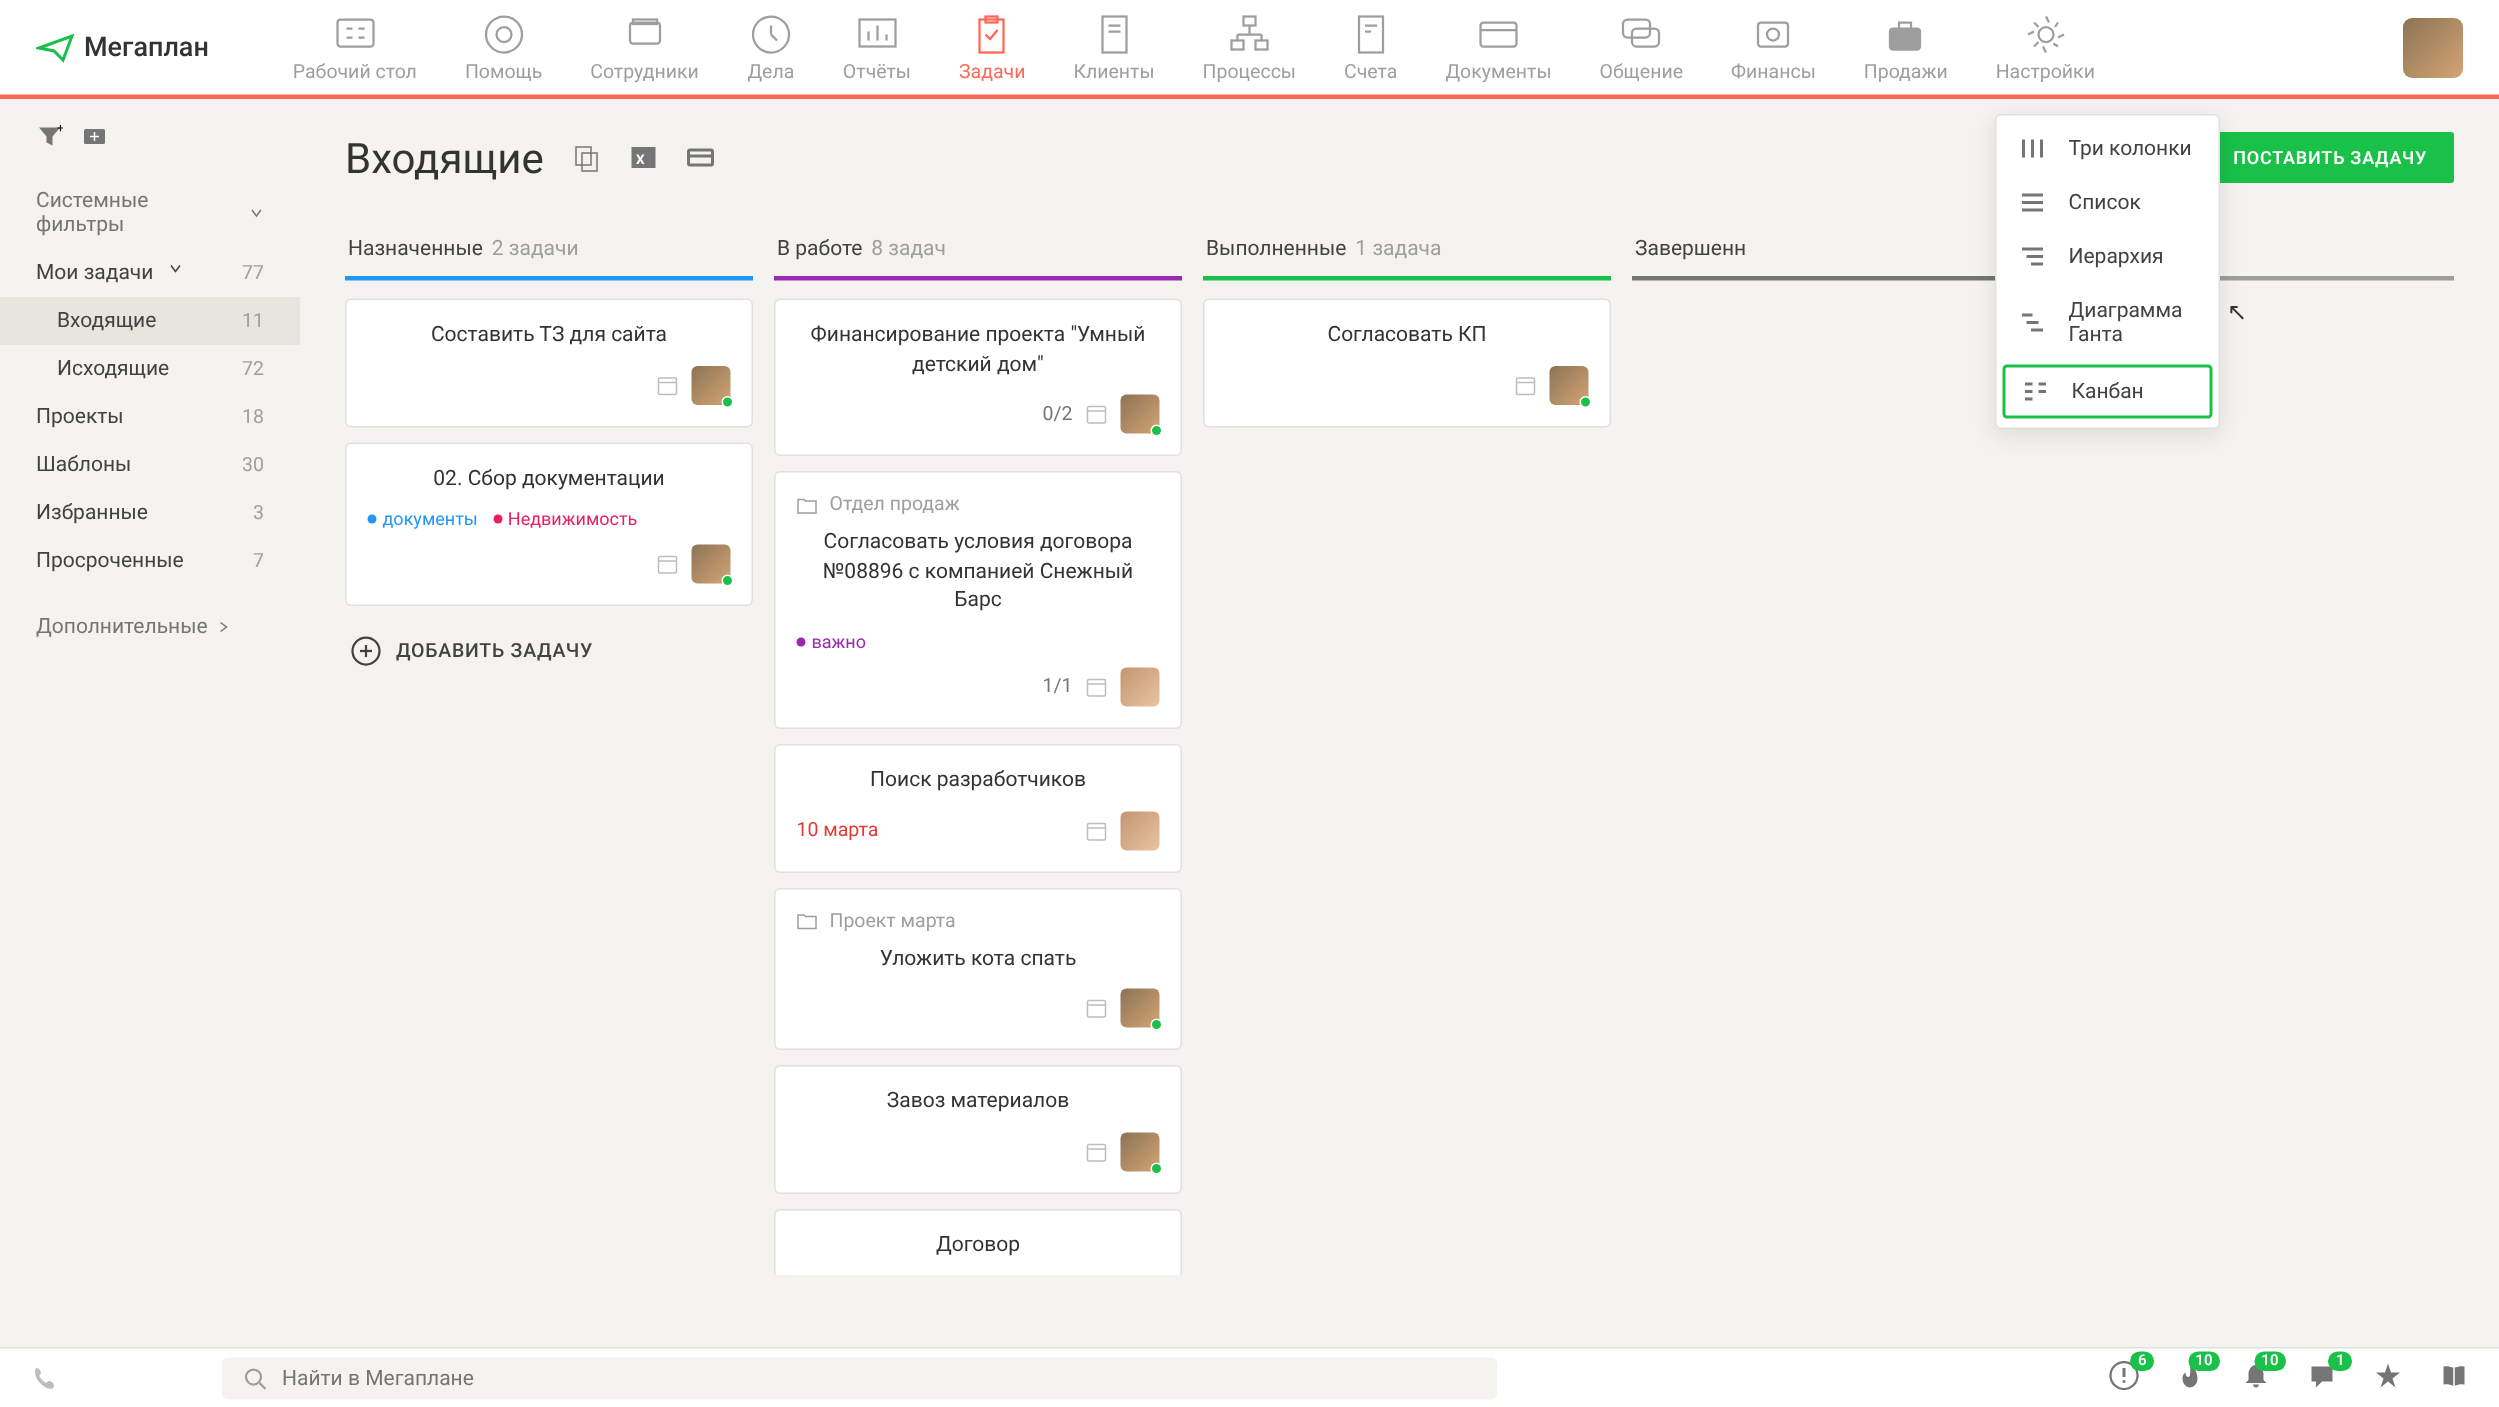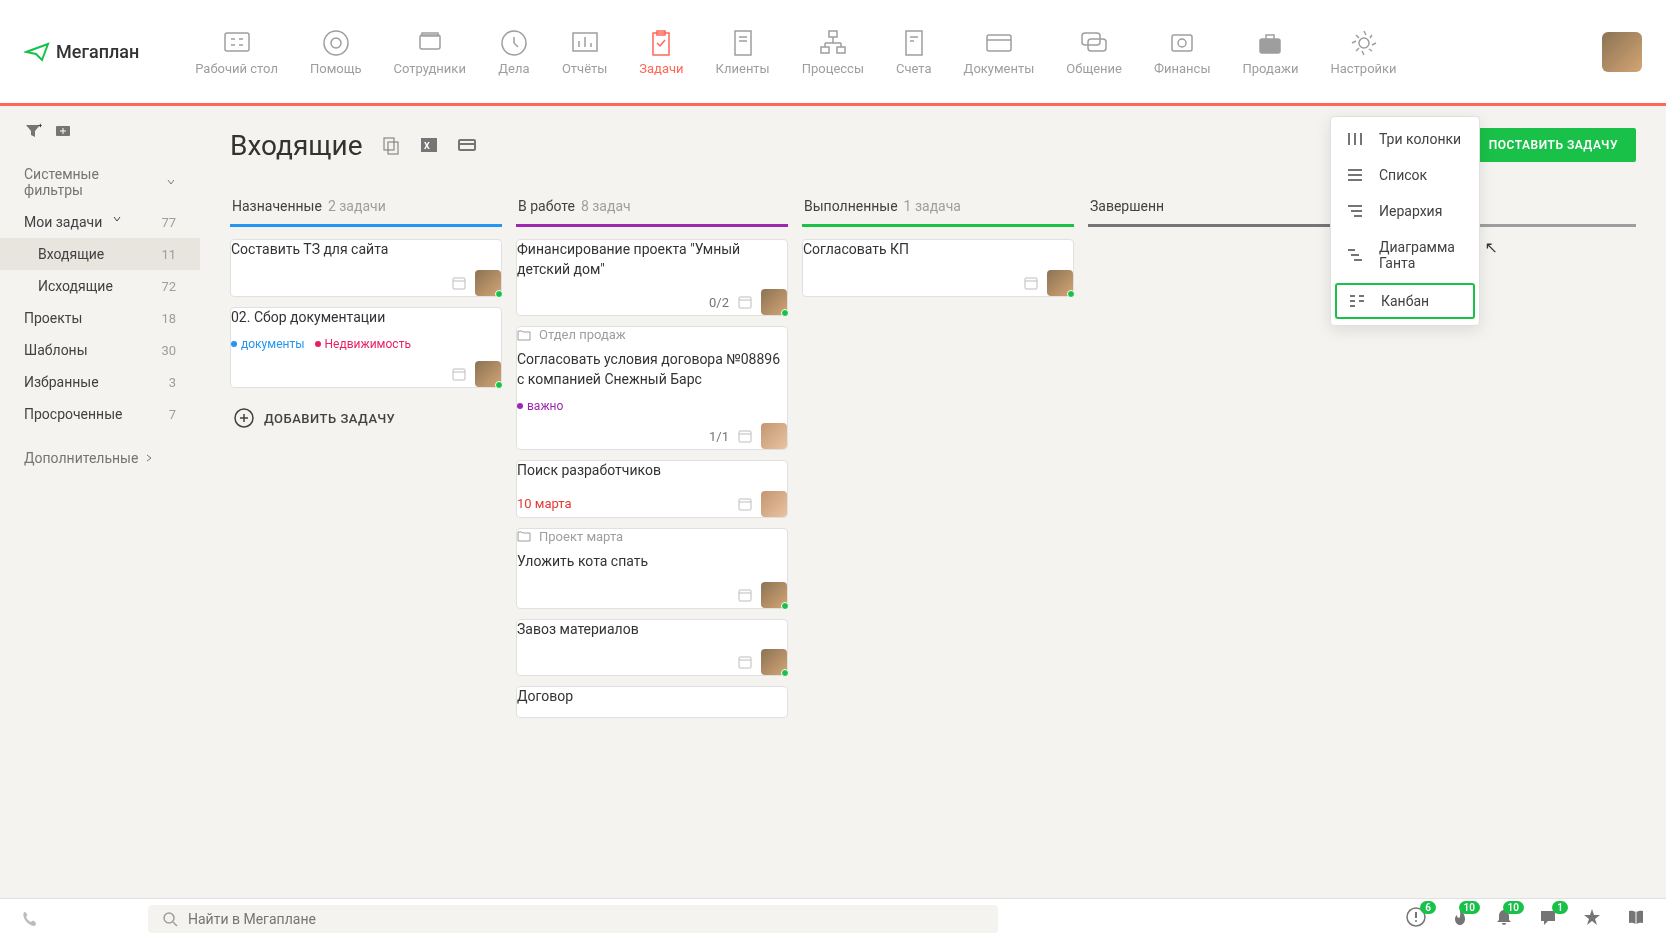--- a/index.html
+++ b/index.html
@@ -1,18 +1,18 @@
 <!DOCTYPE html>
 <html><head>
 <meta charset="utf-8">
 <style>
 * { margin: 0; padding: 0; box-sizing: border-box; font-family: -apple-system, BlinkMacSystemFont, "Segoe UI", Roboto, sans-serif; }
 body { background: #f5f3ef; color: #333; font-size: 14px; overflow: hidden; }
 
-.topbar { background: #fff; display: flex; align-items: center; padding: 0 24px; height: 106px; border-bottom: 3px solid #ff6757; justify-content: space-between; }
+.topbar { background: #fff; display: flex; align-items: center; padding: 0 24px; height: 66px; border-bottom: 3px solid #ff6757; justify-content: space-between; }
 .logo { display: flex; align-items: center; gap: 6px; color: #333; font-weight: 500; font-size: 18px; margin-right: 40px; }
 .logo svg { width: 26px; height: 20px; }
 .nav { display: flex; gap: 0; flex: 1; }
 .nav-item { display: flex; flex-direction: column; align-items: center; gap: 2px; padding: 0 16px; color: #9e9e9e; cursor: pointer; position: relative; }
 .nav-item.active { color: #ff6757; }
 .nav-item .nav-icon { width: 32px; height: 32px; display: flex; align-items: center; justify-content: center; }
 .nav-label { font-size: 13px; }
 .nav-item.active .nav-icon { color: #ff6757; }
 .nav-icon svg { width: 32px; height: 32px; stroke: currentColor; fill: none; stroke-width: 1.5; }
 .avatar-top { width: 40px; height: 40px; border-radius: 6px; background: linear-gradient(135deg, #8b7355, #d4a574); margin-left: auto; }
@@ -48,21 +48,21 @@
 .column { width: 272px; flex-shrink: 0; }
 .column-header { padding: 8px 2px 10px; border-bottom: 3px solid; margin-bottom: 12px; font-size: 14px; }
 .column-header .col-title { color: #424242; }
 .column-header .col-count { color: #9e9e9e; margin-left: 6px; text-align: center; }
 .column.assigned .column-header { border-color: #2196f3; }
 .column.inwork .column-header { border-color: #9c27b0; }
 .column.done .column-header { border-color: #19c149; }
 .column.completed .column-header { border-color: #757575; }
 .column.paused .column-header { border-color: #9e9e9e; }
 
-.card { background: #fff; border: 1px solid #e0e0e0; border-radius: 4px; margin-bottom: 10px; cursor: pointer; }
+.card { background: #fff; border: 1px solid #e0e0e0; border-radius: 4px; padding: 14px; margin-bottom: 10px; cursor: pointer; text-align: center; }
 .card-folder { display: flex; align-items: center; gap: 8px; color: #9e9e9e; font-size: 13px; margin-bottom: 8px; }
 .card-folder svg { width: 14px; height: 12px; }
 .card-title { color: #333; font-size: 14px; line-height: 1.4; margin-bottom: 10px; }
 .card-tags { display: flex; gap: 10px; font-size: 12px; margin-bottom: 10px; }
 .tag { display: flex; align-items: center; gap: 4px; }
 .tag-dot { width: 6px; height: 6px; border-radius: 50%; }
 .tag.blue .tag-dot { background: #2196f3; } .tag.blue { color: #2196f3; }
 .tag.pink .tag-dot { background: #e91e63; } .tag.pink { color: #e91e63; }
 .tag.purple .tag-dot { background: #9c27b0; } .tag.purple { color: #9c27b0; }
 .card-footer { display: flex; align-items: center; justify-content: flex-end; gap: 8px; }

